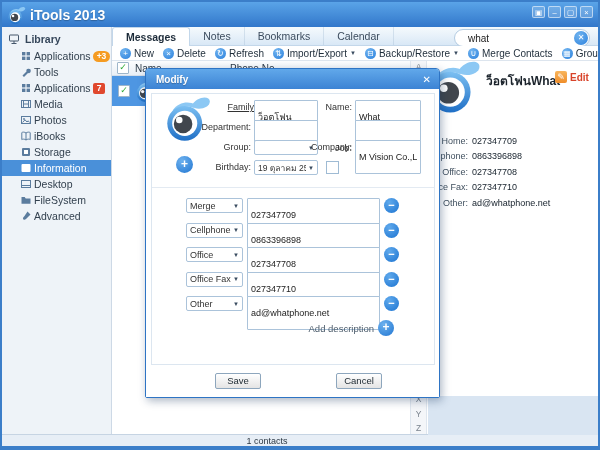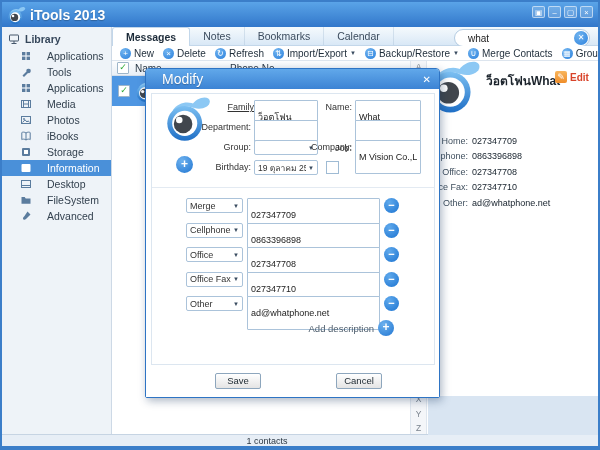--- a/index.html
+++ b/index.html
@@ -16,21 +16,21 @@
   .win-controls{position:absolute;right:5px;top:4px;display:flex;gap:3px}
   .winbtn{width:13px;height:12px;border-radius:2px;background:rgba(255,255,255,.18);
           border:1px solid rgba(255,255,255,.55);color:#fff;font-size:7.5px;line-height:11px;
           text-align:center;box-sizing:border-box}
   
   .sidebar{position:absolute;left:0;top:25px;width:110px;bottom:11px;background:#eef3f8;
            border-right:1px solid #cdd9e6;padding-top:3px;box-sizing:border-box;overflow:hidden}
   .sb-header{height:18px;display:flex;align-items:center;padding-left:6px;gap:5px;
              font-size:10.5px;font-weight:bold;color:#35465a}
   .sb-header.device{border-top:1px solid #e0e8f1;margin-top:2px}
-  .sb-item{height:16px;display:flex;align-items:center;padding-left:18px;gap:15px;
+  .sb-item{height:16px;display:flex;align-items:center;padding-left:18px;gap:2px;
            font-size:10.5px;color:#33414f}
   .sb-item.selected{background:#4a90d9;color:#fff}
   .badge{margin-left:auto;margin-right:7px;color:#fff;font-size:8.5px;font-weight:bold;
          padding:0 4px;line-height:11px;border-radius:6px}
   .badge.orange{background:#f59b22}
   .badge.red{background:#e0482e;border-radius:2px}
   .eject{margin-left:auto;margin-right:7px}
   .sb-icon{display:inline-flex;width:12px;flex:0 0 12px}
   
   .tabbar{position:absolute;left:110px;right:0;top:25px;height:19px;
@@ -90,21 +90,21 @@
   .statusbar{position:absolute;left:0;right:0;bottom:0;height:11px;background:#e7eef6;
              border-top:1px solid #c6d4e3}
   .status-text{position:absolute;left:110px;width:310px;text-align:center;font-size:9px;
                color:#2c3844;top:0.5px}
   
   .dialog{position:absolute;left:143px;top:66px;width:293px;height:328px;z-index:20;
           background:#fff;border:1px solid #2e74c4;border-radius:4px 4px 2px 2px;
           box-shadow:2px 3px 8px rgba(20,50,90,.35)}
   .dlg-header{height:20px;background:linear-gradient(#61a8ea,#3c83d4);border-radius:3px 3px 0 0;
               display:flex;align-items:center}
-  .dlg-title{color:#fff;font-size:14px;font-weight:normal;margin-left:16px;
+  .dlg-title{color:#fff;font-size:10px;font-weight:bold;margin-left:10px;
              text-shadow:0 1px 1px rgba(0,0,0,.25)}
   .dlg-close{margin-left:auto;margin-right:8px;color:#fff;font-size:10px}
   .dlg-body{position:absolute;left:0;right:0;top:20px;bottom:0;background:#fff}
   .dlg-panel{position:absolute;left:5px;right:4px;top:4px;height:272px;
              border:1px solid #dce6f0;box-sizing:border-box}
   .dlg-sep{position:absolute;left:6px;right:5px;top:98px;height:0;border-top:1px solid #e3eaf2}
   .dlg-logo{position:absolute;left:18px;top:6px}
   .plusbtn{position:absolute;width:17px;height:17px;border-radius:50%;
            background:radial-gradient(circle at 35% 28%,#6db1ee,#2176d2);color:#fff;
            font-size:12px;font-weight:bold;line-height:16px;text-align:center}

